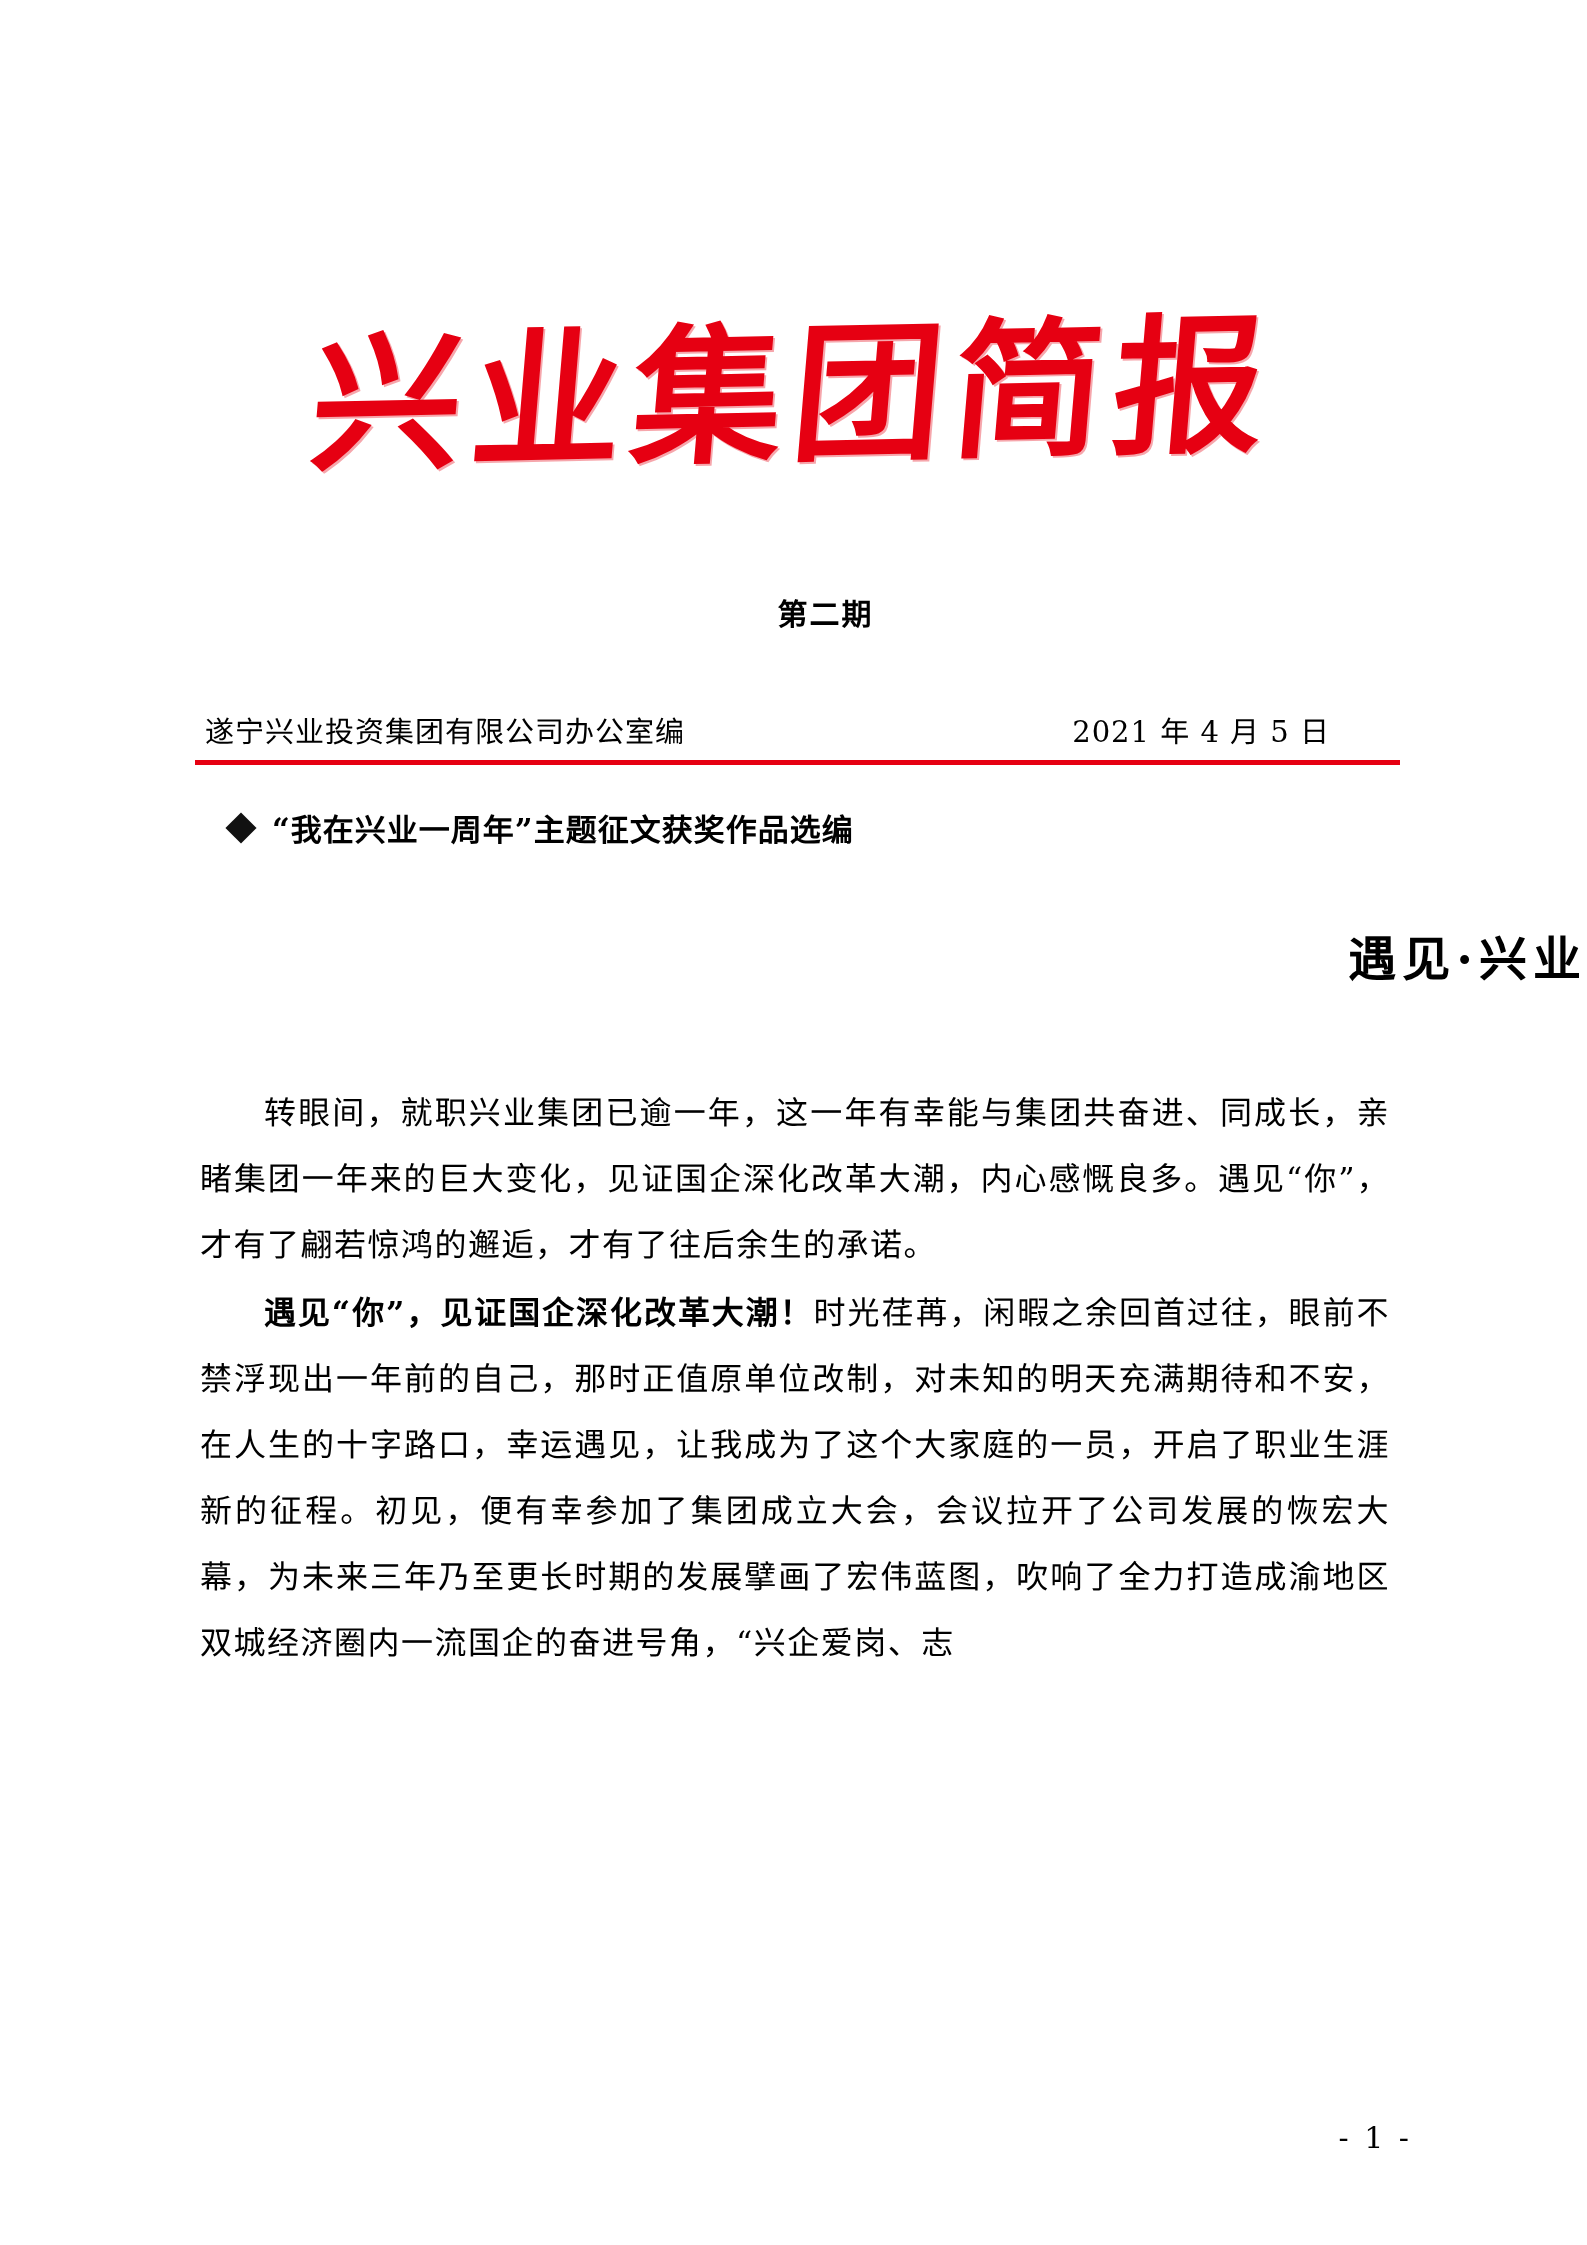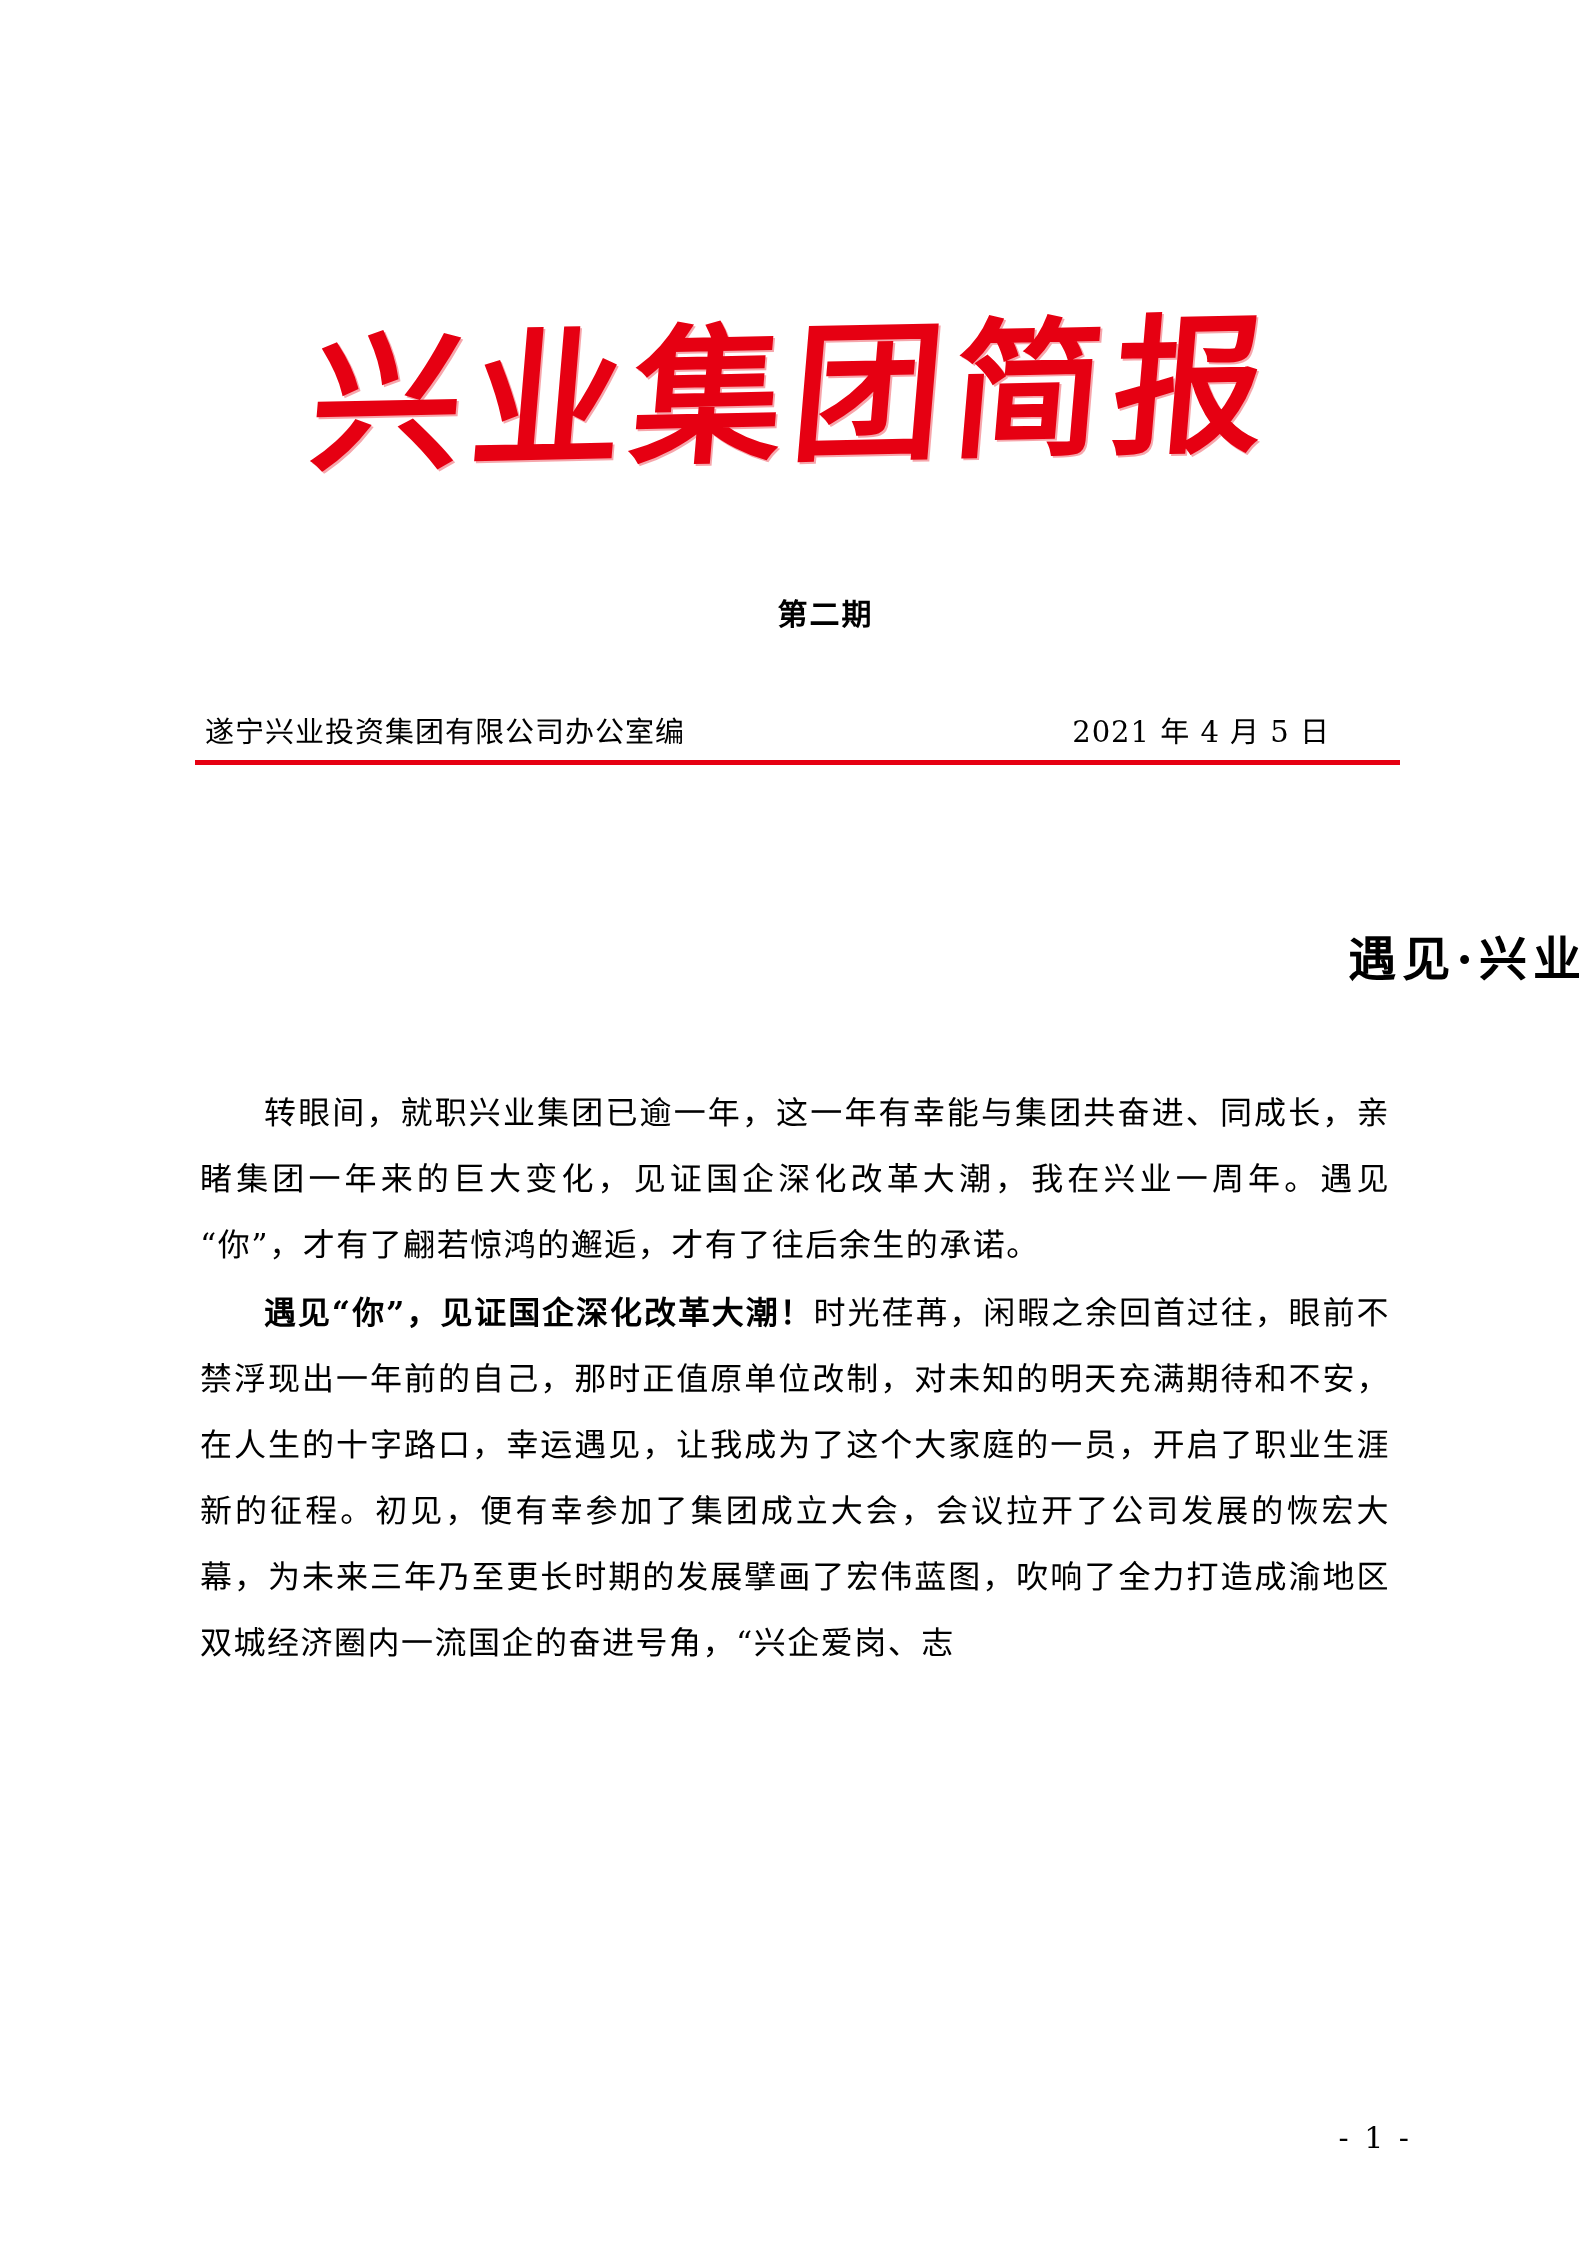--- a/index.html
+++ b/index.html
@@ -156,23 +156,27 @@
 
   <div class="issue-line">第二期</div>
 
   <div class="imprint-row">
     <div class="imprint-left">遂宁兴业投资集团有限公司办公室编</div>
     <div class="imprint-right">2021 年 4 月 5 日</div>
   </div>
 
   <div class="red-rule"></div>
 
+  <div class="section-row">
+    <span class="diamond"></span>
+    <span class="section-label">“我在兴业一周年”主题征文获奖作品选编</span>
+  </div>
 
   <div class="article-title">遇见·兴业</div>
 
   <div class="body-text">
-    <p>转眼间，就职兴业集团已逾一年，这一年有幸能与集团共奋进、同成长，亲睹集团一年来的巨大变化，见证国企深化改革大潮，我在兴业一周年。遇见“你”，才有了翩若惊鸿的邂逅，才有了往后余生的承诺。</p>
+    <p>转眼间，就职兴业集团已逾一年，这一年有幸能与集团共奋进、同成长，亲睹集团一年来的巨大变化，见证国企深化改革大潮，内心感慨良多。遇见“你”，才有了翩若惊鸿的邂逅，才有了往后余生的承诺。</p>
     <p><span class="lead-bold">遇见“你”，见证国企深化改革大潮！</span><span>时光荏苒，闲暇之余回首过往，眼前不禁浮现出一年前的自己，那时正值原单位改制，对未知的明天充满期待和不安，在人生的十字路口，幸运遇见，让我成为了这个大家庭的一员，开启了职业生涯新的征程。初见，便有幸参加了集团成立大会，会议拉开了公司发展的恢宏大幕，为未来三年乃至更长时期的发展擘画了宏伟蓝图，吹响了全力打造成渝地区双城经济圈内一流国企的奋进号角，“兴企爱岗、志</span></p>
   </div>
 
   <div class="page-number">- 1 -</div>
 
 </div>
 
 </body></html>

